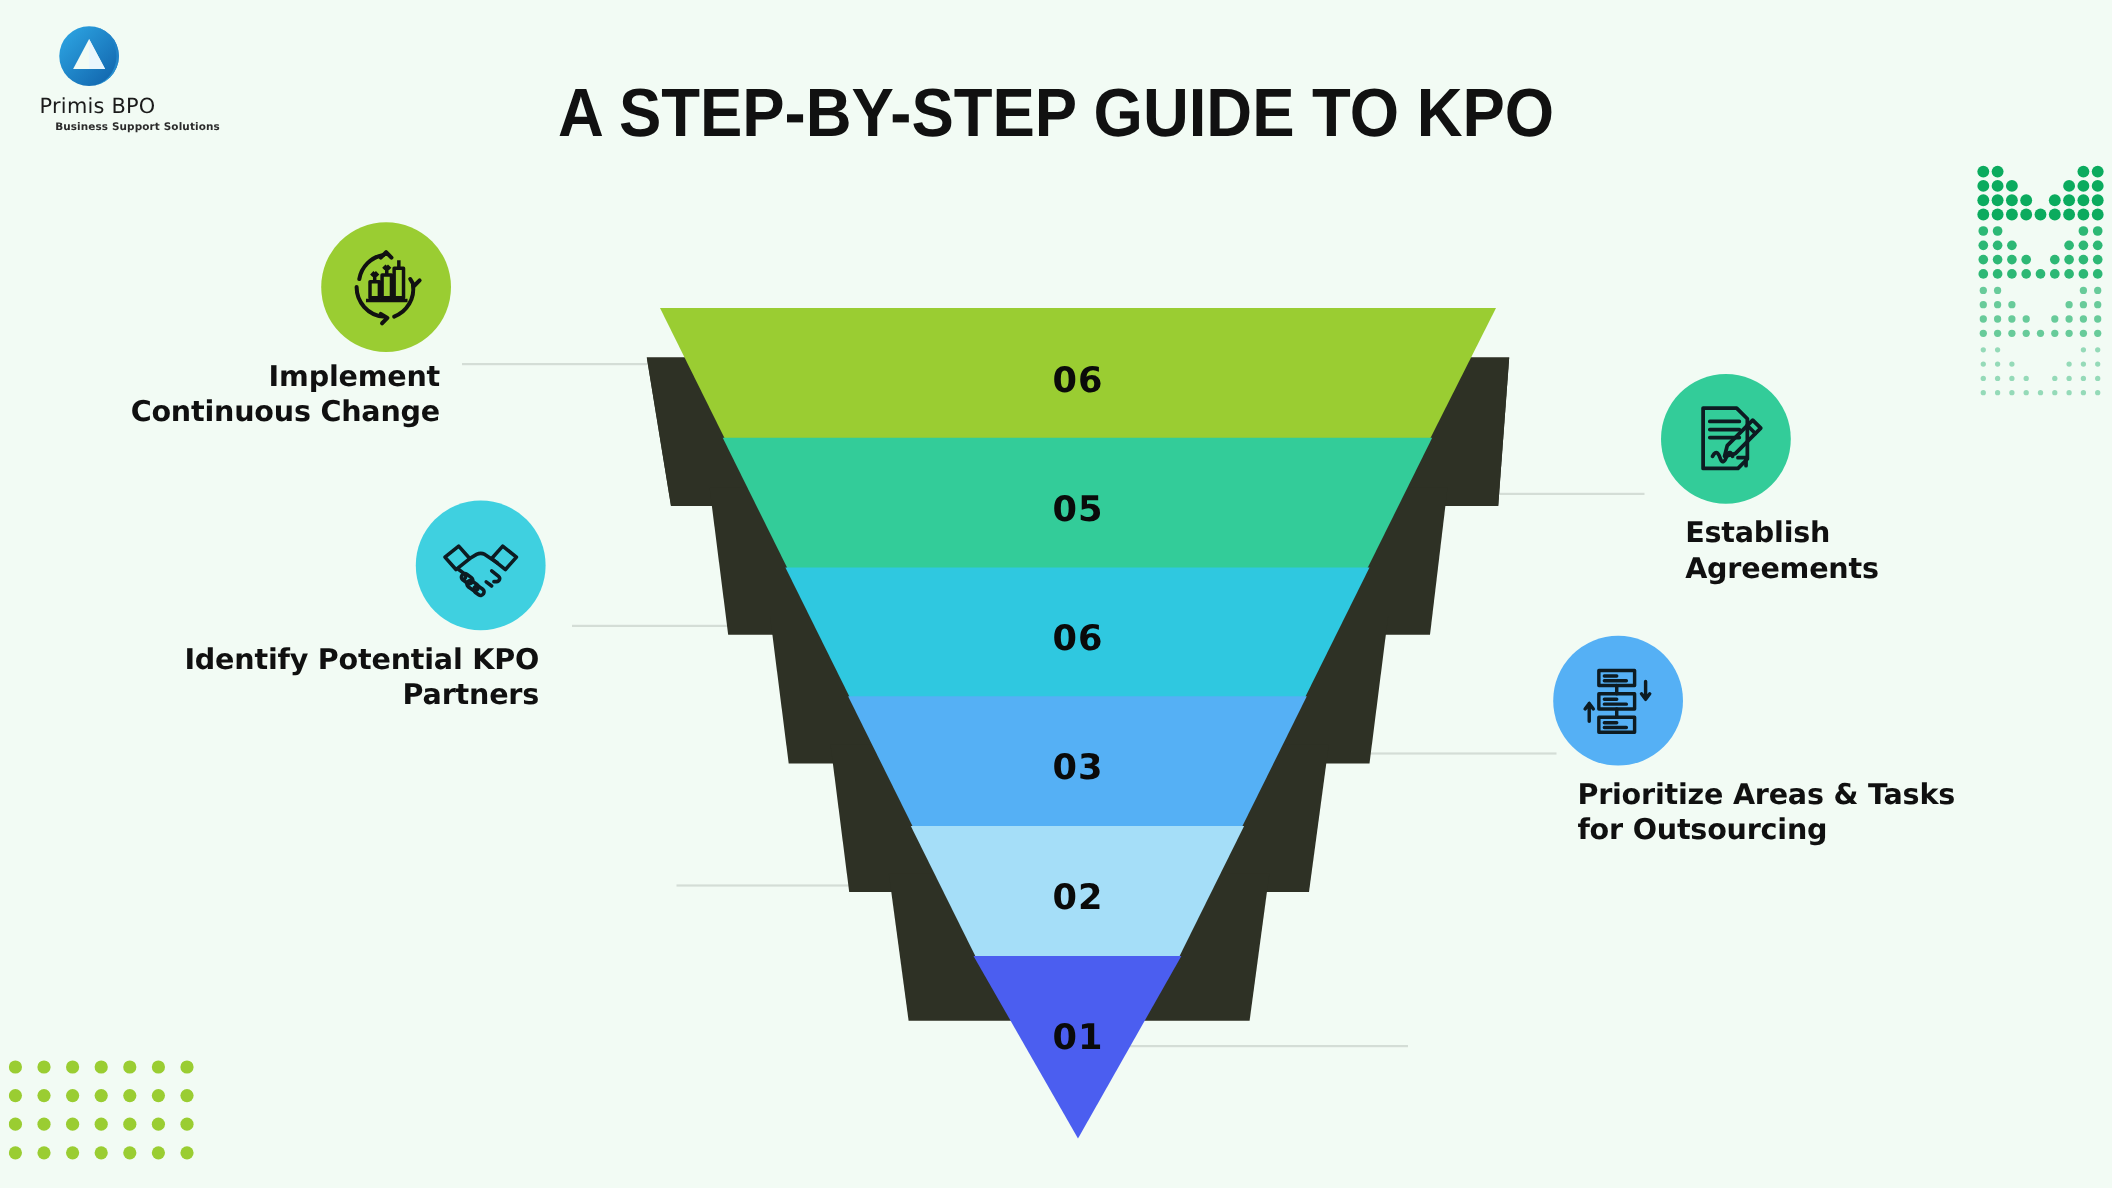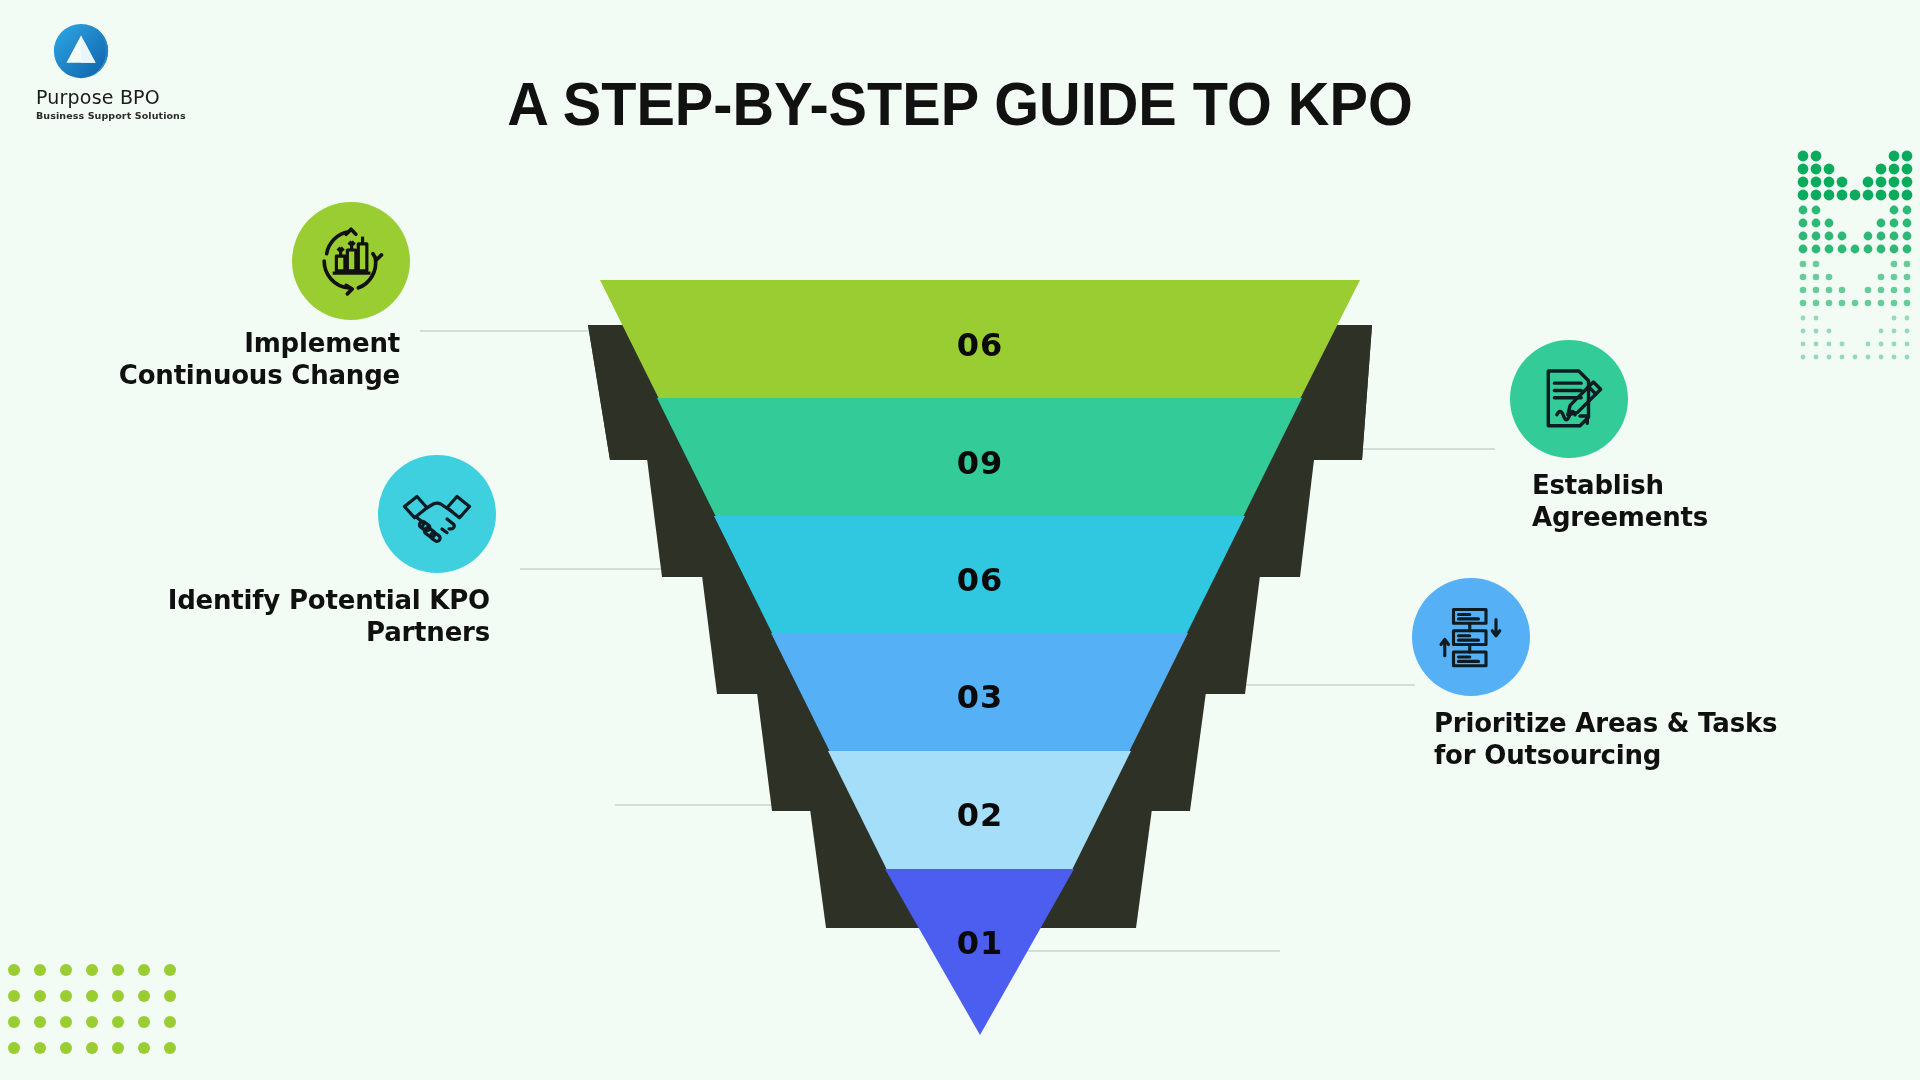--- a/index.html
+++ b/index.html
@@ -18,20 +18,21 @@
   #logo .mark { width:62px; height:62px; margin-left:16px; }
   #logo .brand {
     font-size:19px; font-weight:400; color:#1b1b1b;
     letter-spacing:.2px; margin-top:4px; margin-left:2px;
     font-family:"DejaVu Sans", sans-serif;
   }
   #logo .tag {
     font-size:9.5px; font-weight:600; color:#2b2b2b;
     margin-top:2px; margin-left:2px; letter-spacing:.1px;
     font-family:"DejaVu Sans", sans-serif;
+    text-align:center;
   }
 
   
   #title {
     position:absolute; left:0; top:68px; width:1920px;
     text-align:center;
     font-family:"Liberation Sans Narrow","Liberation Sans",sans-serif;
     font-size:62px; font-weight:700; color:#111111;
     letter-spacing:0px;
     transform:scaleX(.93); transform-origin:center top;
@@ -87,21 +88,21 @@
             <stop offset="0%" stop-color="#1b74bd"></stop>
               <stop offset="100%" stop-color="#3bb8ee"></stop>
           </linearGradient>
         </defs>
         <circle cx="32" cy="32" r="28" fill="url(#lgA)"></circle>
         <path d="M32 4 a28 28 0 0 1 0 56 a22 24 0 0 0 0 -56z" fill="url(#lgB)" opacity=".85"></path>
         <path d="M32 16 L47 44 L17 44 Z" fill="#f2fbf4"></path>
         <path d="M32 16 L47 44 L32 44 Z" fill="#eaf6fd"></path>
       </svg>
     </div>
-    <div class="brand">Purpose BPO</div>
+    <div class="brand">Primis BPO</div>
     <div class="tag">Business Support Solutions</div>
   </div>
 
   <div id="title">A STEP-BY-STEP GUIDE TO KPO</div>
 
   <div class="conn" style="left:420px; top:330px; width:250px;"></div>
   <div class="conn" style="left:1255px; top:448px; width:240px;"></div>
   <div class="conn" style="left:520px; top:568px; width:210px;"></div>
   <div class="conn" style="left:1160px; top:684px; width:255px;"></div>
   <div class="conn" style="left:615px; top:804px; width:180px;"></div>
@@ -123,21 +124,21 @@
       <g>
         <path d="M0 0 L760 0 L697 125 L62 125 Z" fill="#9acd32"></path>
         <path d="M57 118 L702 118 L640 243 L119 243 Z" fill="#33cc99"></path>
         <path d="M114 236 L645 236 L583 361 L176 361 Z" fill="#2fc8e0"></path>
         <path d="M171 353 L588 353 L526 478 L233 478 Z" fill="#55b0f5"></path>
         <path d="M228 471 L531 471 L469 596 L290 596 Z" fill="#a5def8"></path>
         <path d="M285 589 L474 589 L380 755 Z" fill="#4b5ef0"></path>
       </g>
     </svg>
     <div class="slicenum" style="left:320px; top:46px;">06</div>
-    <div class="slicenum" style="left:320px; top:164px;">09</div>
+    <div class="slicenum" style="left:320px; top:164px;">05</div>
     <div class="slicenum" style="left:320px; top:281px;">06</div>
     <div class="slicenum" style="left:320px; top:398px;">03</div>
     <div class="slicenum" style="left:320px; top:516px;">02</div>
     <div class="slicenum" style="left:320px; top:644px;">01</div>
   </div>
 
   <div class="node" style="left:40px; top:455px; width:470px; height:200px;">
     <div class="circ" style="left:338px; top:0px; width:118px; height:118px; background:#3fd0e0;">
       <svg width="80" height="80" viewBox="0 0 64 64">
         <g fill="none" stroke="#0d1b22" stroke-width="2.6" stroke-linejoin="round" stroke-linecap="round">

